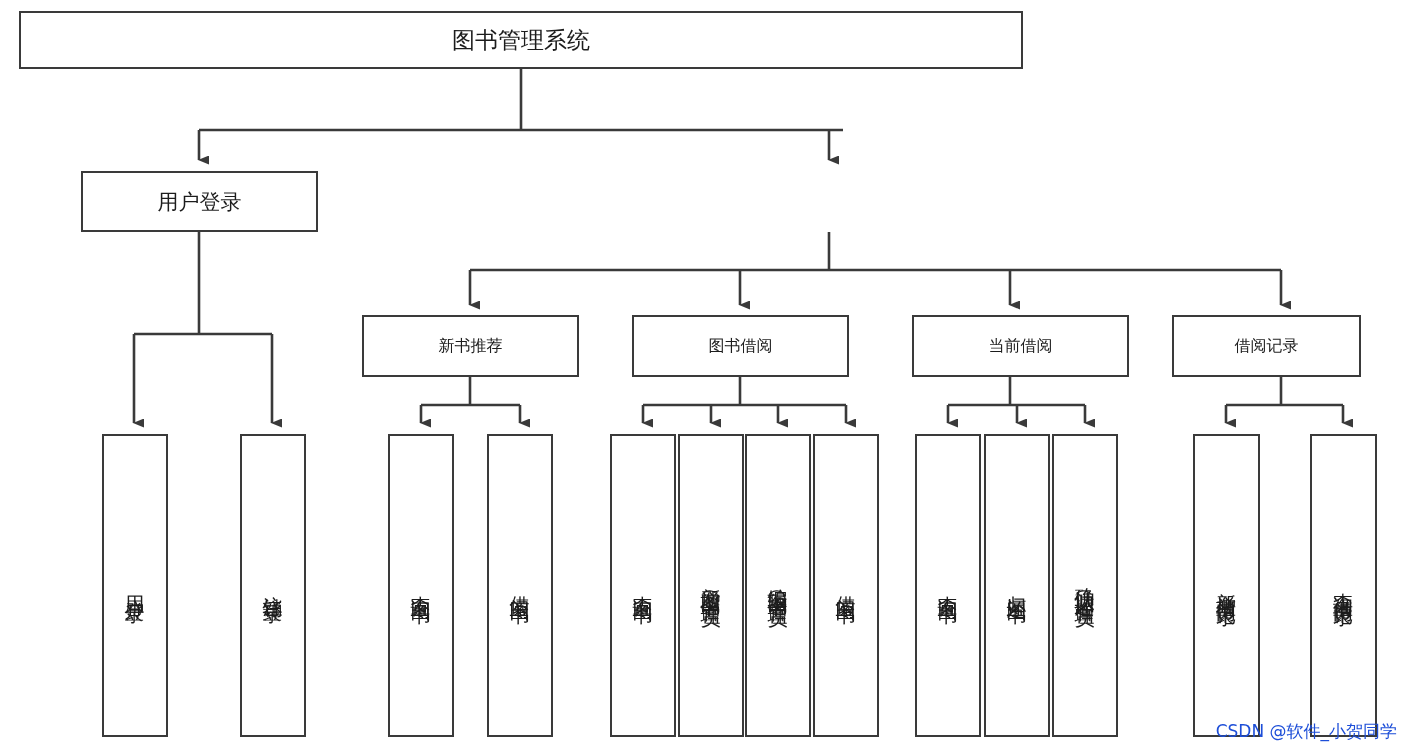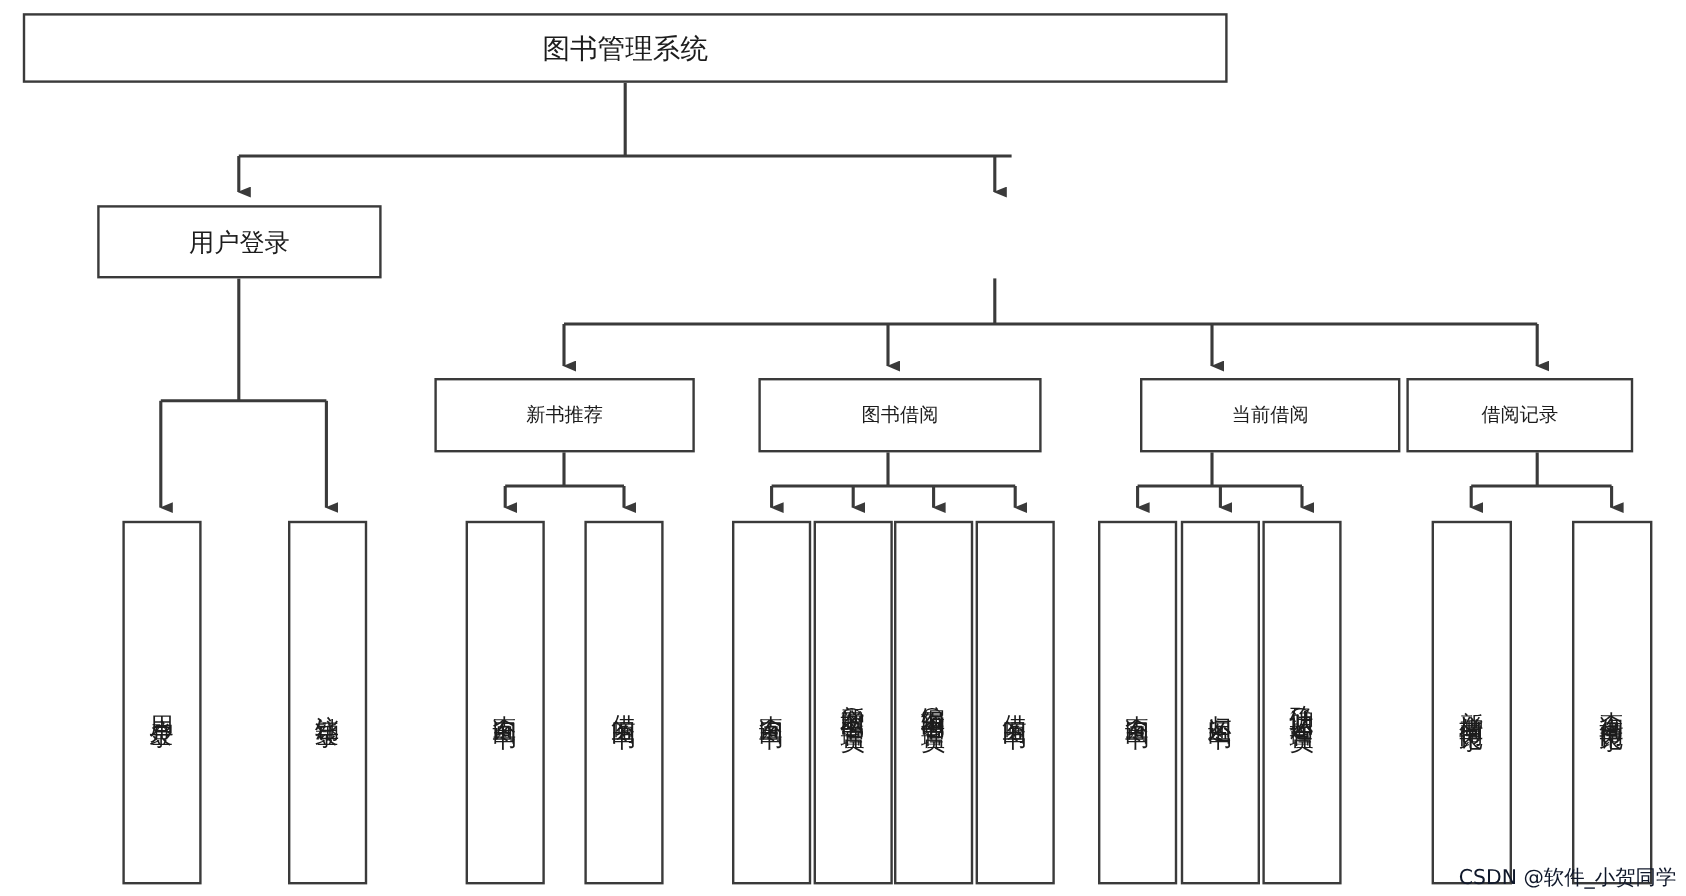--- a/index.html
+++ b/index.html
@@ -68,21 +68,21 @@
     font-size: 20px;
     color: #1c1c1c;
     line-height: 1;
     white-space: nowrap;
   }
   .watermark {
     position: absolute;
     right: 8px;
     bottom: 4px;
     font-size: 17px;
-    color: #0f172a;
+    color: #1d4ed8;
     z-index: 5;
     white-space: nowrap;
   }
 </style>
 </head>
 <body>
 
 <div id="canvas">
 
   <svg id="wires" viewBox="0 0 1405 747" xmlns="http://www.w3.org/2000/svg">
@@ -133,22 +133,22 @@
       <path d="M1226,405 L1226,423" marker-end="url(#arw)"></path>
       <path d="M1343,405 L1343,423" marker-end="url(#arw)"></path>
     </g>
   </svg>
 
   <div class="node root">图书管理系统</div>
 
   <div class="node lvl2" style="left:81px; top:171px; width:237px;">用户登录</div>
 
   <div class="node lvl3" style="left:362px; top:315px; width:217px;">新书推荐</div>
-  <div class="node lvl3" style="left:632px; top:315px; width:236px;">图书借阅</div>
-  <div class="node lvl3" style="left:950px; top:315px; width:217px;">当前借阅</div>
+  <div class="node lvl3" style="left:632px; top:315px; width:217px;">图书借阅</div>
+  <div class="node lvl3" style="left:912px; top:315px; width:217px;">当前借阅</div>
   <div class="node lvl3" style="left:1172px; top:315px; width:189px;">借阅记录</div>
 
   <div class="leaf" style="left:102px; width:66px;">
     <span class="vtext">用户登录</span>
   </div>
   <div class="leaf" style="left:240px; width:66px;">
     <span class="vtext">注销登录</span>
   </div>
 
   <div class="leaf" style="left:388px; width:66px;">

